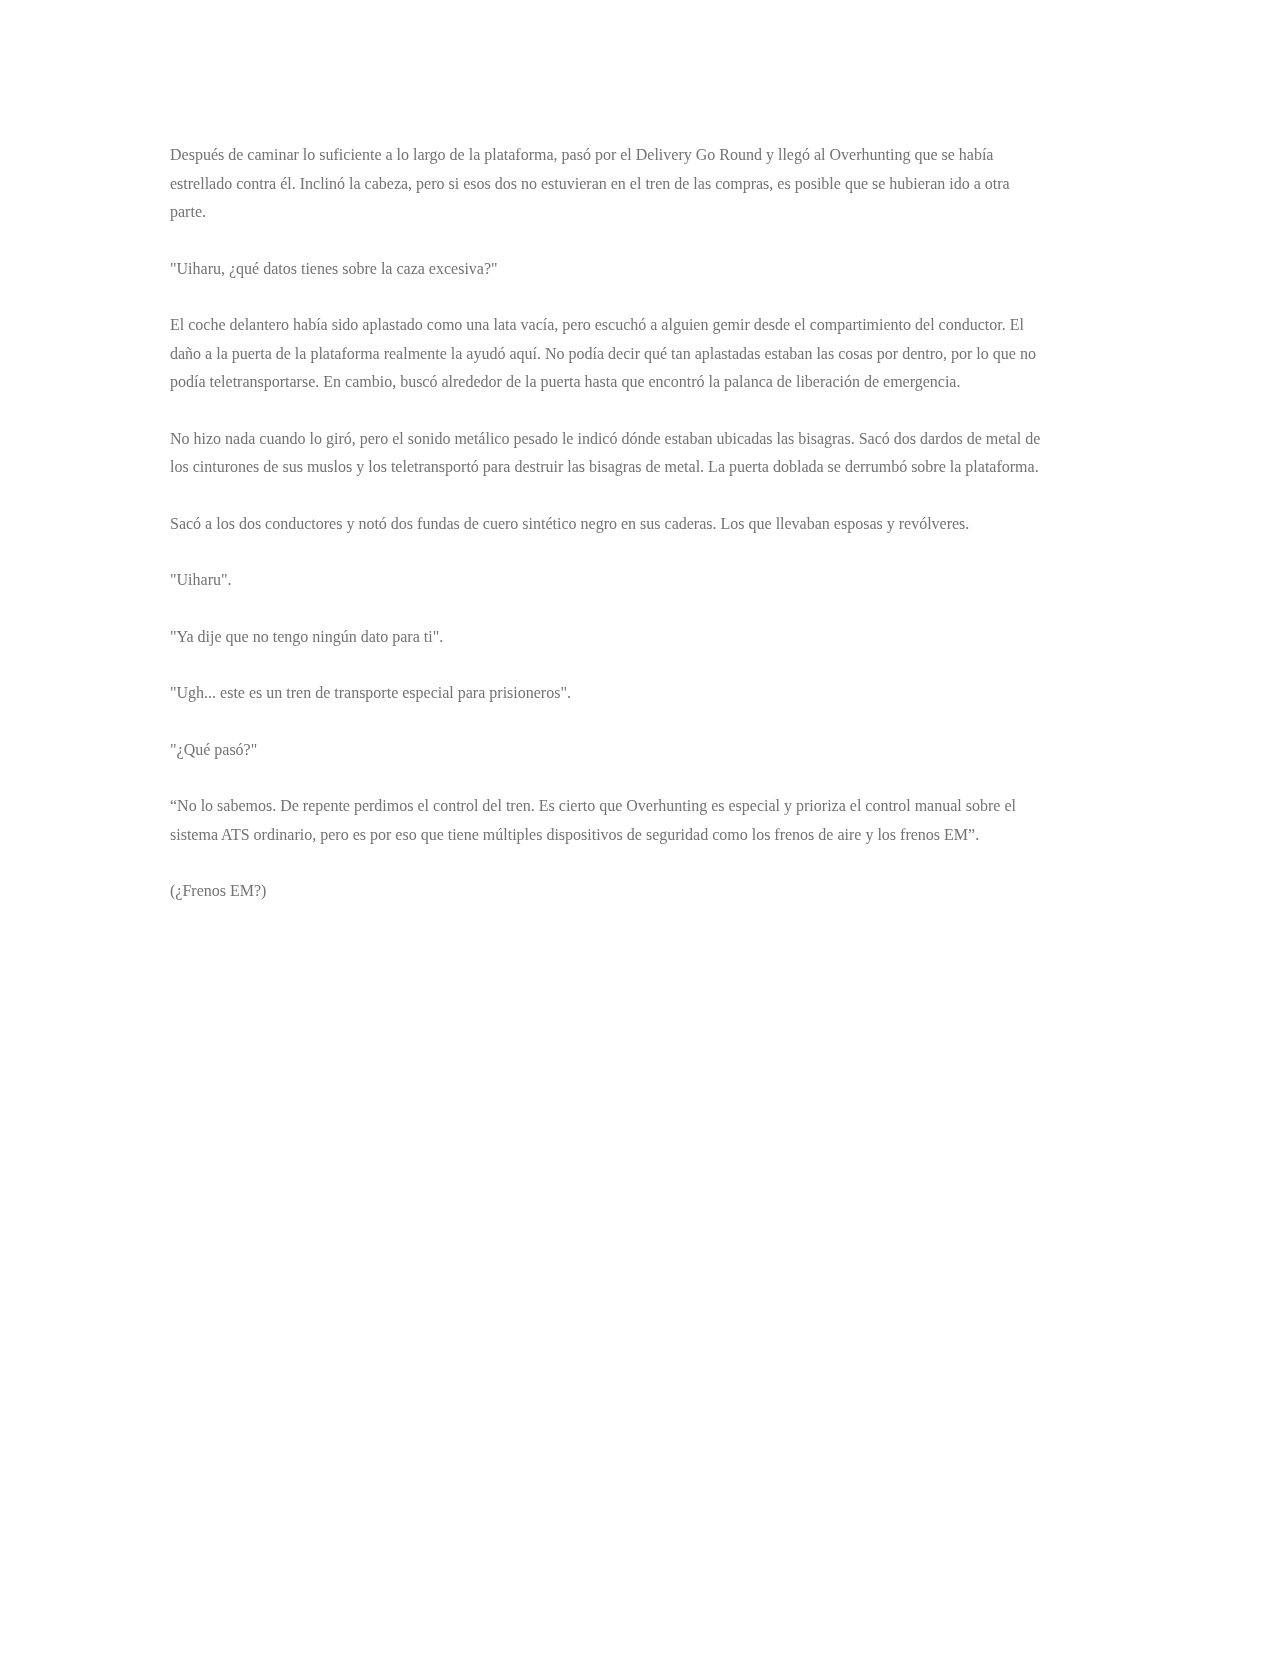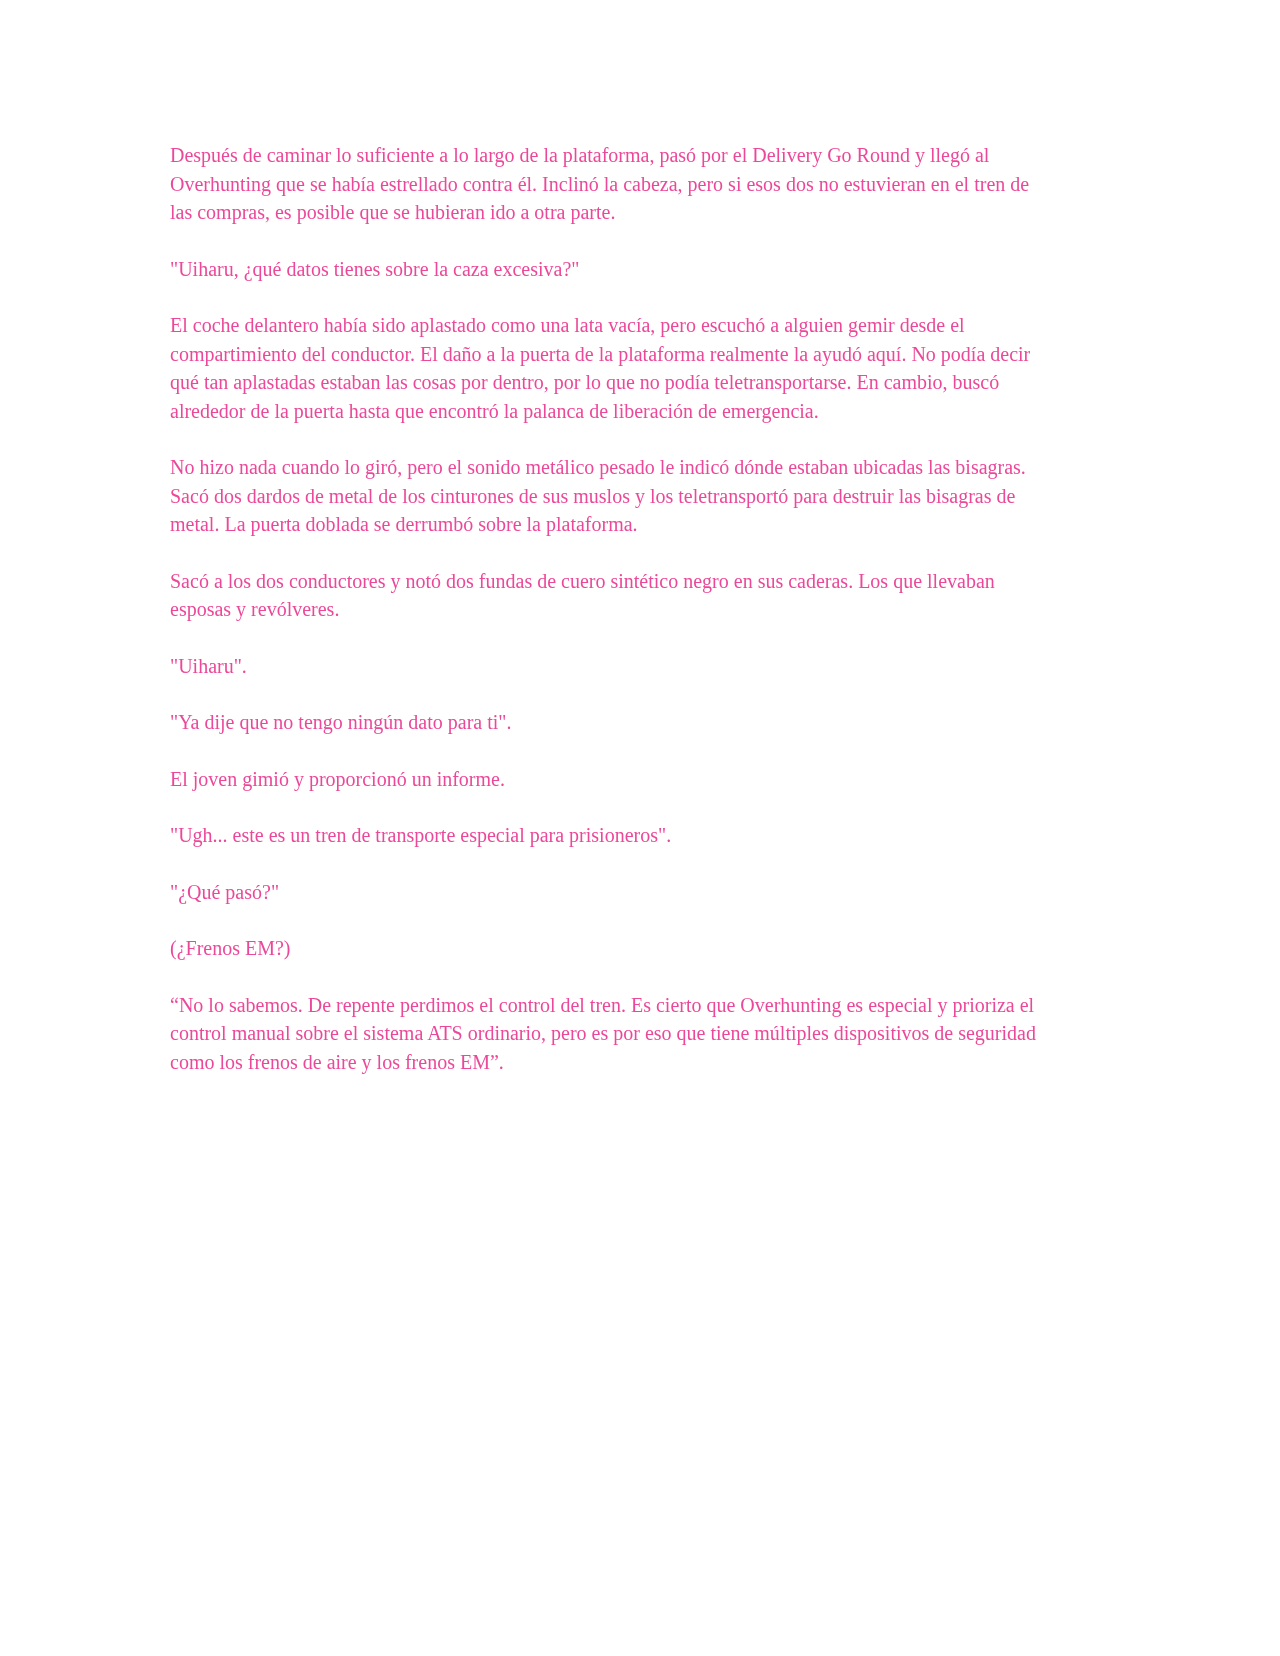--- a/index.html
+++ b/index.html
@@ -19,39 +19,38 @@
     background: #ffffff;
   }
   .content {
     position: absolute;
     top: 141px;
     left: 170px;
     width: 878px;
   }
   .content p {
     font-family: "Liberation Serif", "DejaVu Serif", serif;
-    font-size: 20px;
+    font-size: 16px;
     line-height: 28.5px;
-    color: #ec4899;
+    color: #737373;
     margin: 0 0 28px 0;
     text-align: left;
     word-spacing: normal;
   }
 </style>
 </head>
 <body>
 
 <div class="page">
   <div class="content">
     <p>Después de caminar lo suficiente a lo largo de la plataforma, pasó por el Delivery Go Round y llegó al Overhunting que se había estrellado contra él. Inclinó la cabeza, pero si esos dos no estuvieran en el tren de las compras, es posible que se hubieran ido a otra parte.</p>
     <p>"Uiharu, ¿qué datos tienes sobre la caza excesiva?"</p>
     <p>El coche delantero había sido aplastado como una lata vacía, pero escuchó a alguien gemir desde el compartimiento del conductor. El daño a la puerta de la plataforma realmente la ayudó aquí. No podía decir qué tan aplastadas estaban las cosas por dentro, por lo que no podía teletransportarse. En cambio, buscó alrededor de la puerta hasta que encontró la palanca de liberación de emergencia.</p>
     <p>No hizo nada cuando lo giró, pero el sonido metálico pesado le indicó dónde estaban ubicadas las bisagras. Sacó dos dardos de metal de los cinturones de sus muslos y los teletransportó para destruir las bisagras de metal. La puerta doblada se derrumbó sobre la plataforma.</p>
     <p>Sacó a los dos conductores y notó dos fundas de cuero sintético negro en sus caderas. Los que llevaban esposas y revólveres.</p>
     <p>"Uiharu".</p>
     <p>"Ya dije que no tengo ningún dato para ti".</p>
-    <p>El joven gimió y proporcionó un informe.</p>
     <p>"Ugh... este es un tren de transporte especial para prisioneros".</p>
     <p>"¿Qué pasó?"</p>
+    <p>“No lo sabemos. De repente perdimos el control del tren. Es cierto que Overhunting es especial y prioriza el control manual sobre el sistema ATS ordinario, pero es por eso que tiene múltiples dispositivos de seguridad como los frenos de aire y los frenos EM”.</p>
     <p>(¿Frenos EM?)</p>
-    <p>“No lo sabemos. De repente perdimos el control del tren. Es cierto que Overhunting es especial y prioriza el control manual sobre el sistema ATS ordinario, pero es por eso que tiene múltiples dispositivos de seguridad como los frenos de aire y los frenos EM”.</p>
   </div>
 </div>
 
 </body></html>

